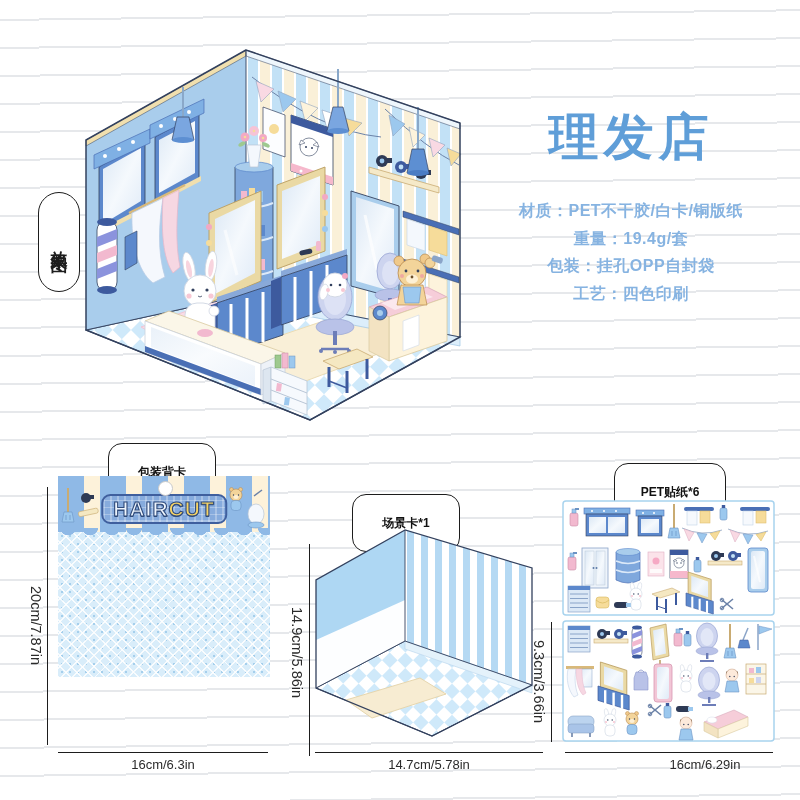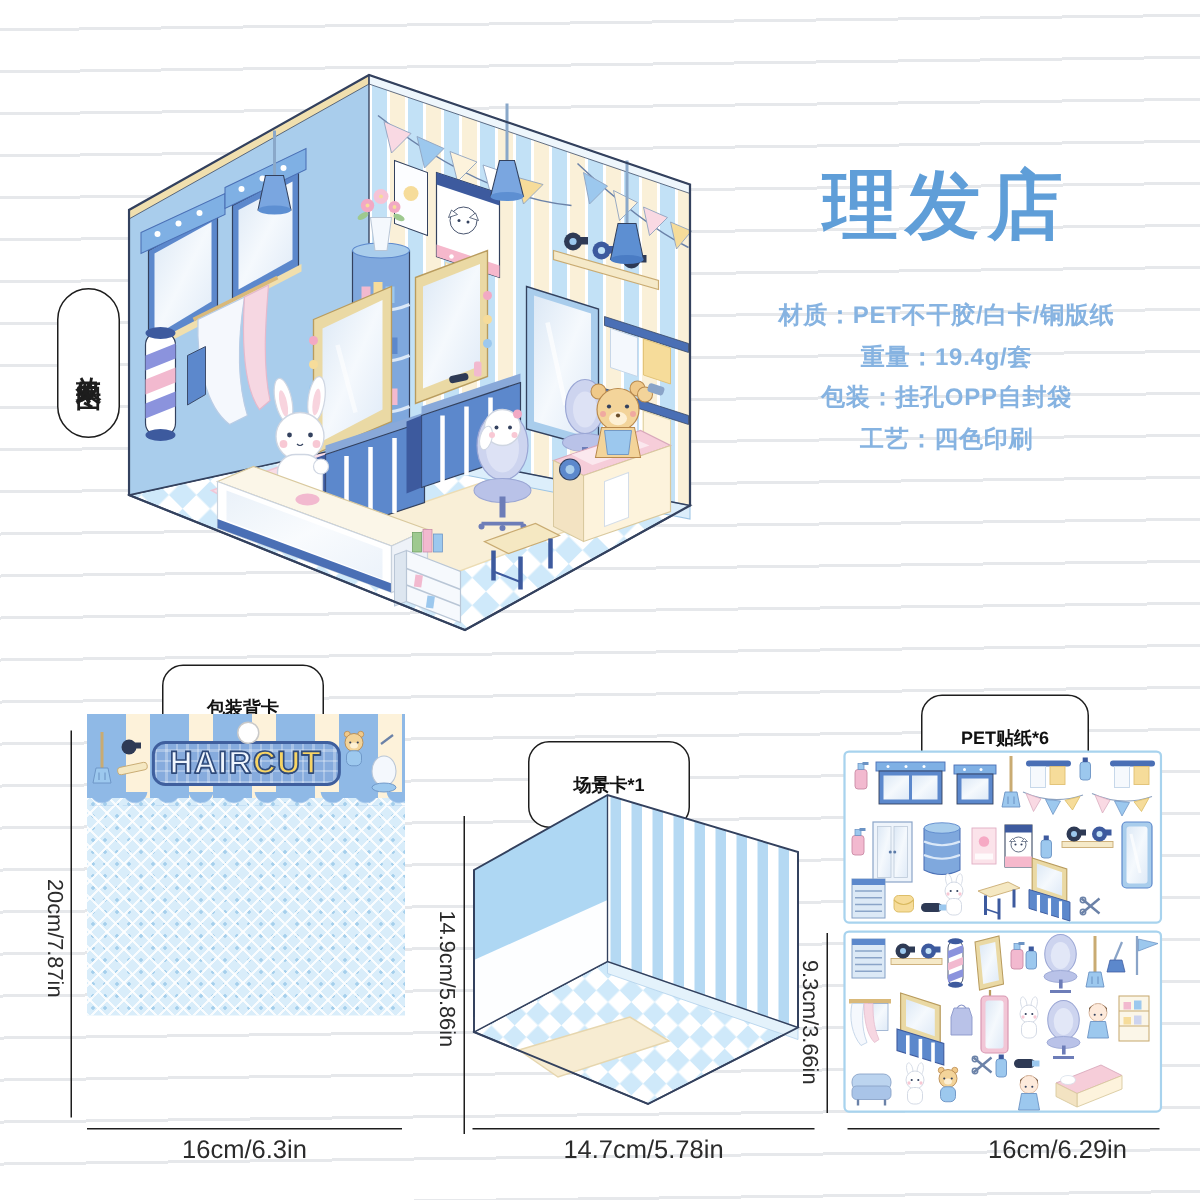--- a/index.html
+++ b/index.html
@@ -16,21 +16,21 @@
   
   .info{position:absolute;left:498px;top:110px;width:266px;text-align:center;}
   .info .title{font-size:50px;font-weight:900;color:#5f9ed8;letter-spacing:5px;line-height:1.1;}
   .specs{margin-top:32px;}
   .specs div{font-size:16px;font-weight:700;color:#86b3e1;line-height:27.5px;letter-spacing:.5px;}
   
   .oval{position:absolute;height:24px;border:1.7px solid #1d1d1d;border-radius:14px;background:#fff;
         display:flex;align-items:center;justify-content:center;font-size:12px;font-weight:600;color:#111;
         padding:16px 14px;}
   
-  .dim{position:absolute;font-size:17px;color:#2b2b2b;text-align:center;}
+  .dim{position:absolute;font-size:13px;color:#2b2b2b;text-align:center;}
   .vdim{position:absolute;font-size:14.5px;color:#2b2b2b;writing-mode:vertical-rl;
         display:flex;align-items:center;justify-content:center;}
   .mline-v{position:absolute;width:1.3px;background:#1d1d1d;}
   .mline-h{position:absolute;height:1.3px;background:#1d1d1d;}
   
   .backcard{position:absolute;left:58px;top:476px;width:212px;height:201px;}
   .bc-header{position:relative;height:56px;background:#fdf2da;overflow:visible;
         background-image:repeating-linear-gradient(90deg,#8fb9e6 0 26px,rgba(0,0,0,0) 26px 42px);}
   .bc-hole{position:absolute;left:50%;top:5px;margin-left:-6.5px;width:13px;height:13px;border-radius:50%;
         background:#fff;border:1px solid #c9c9c9;z-index:3;}

